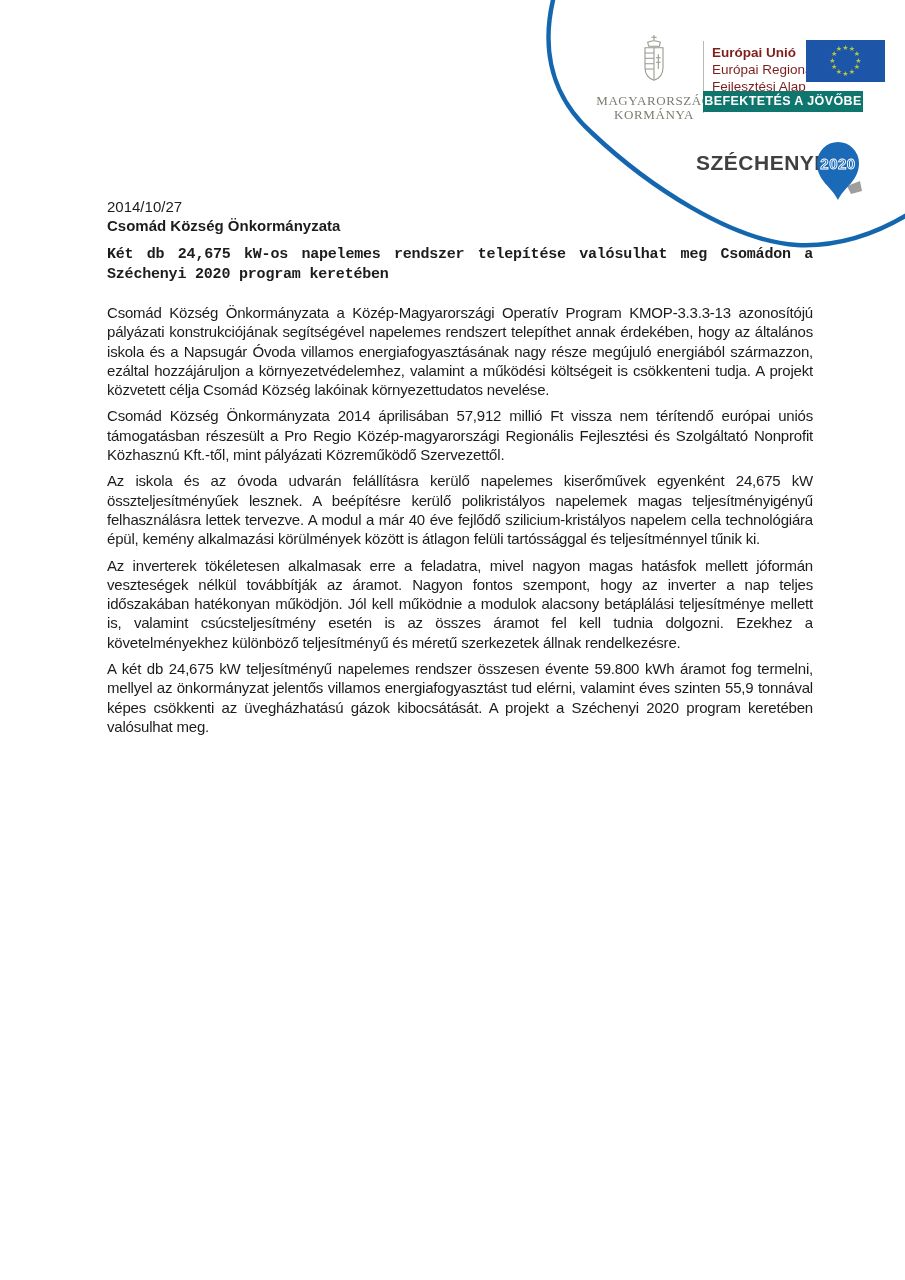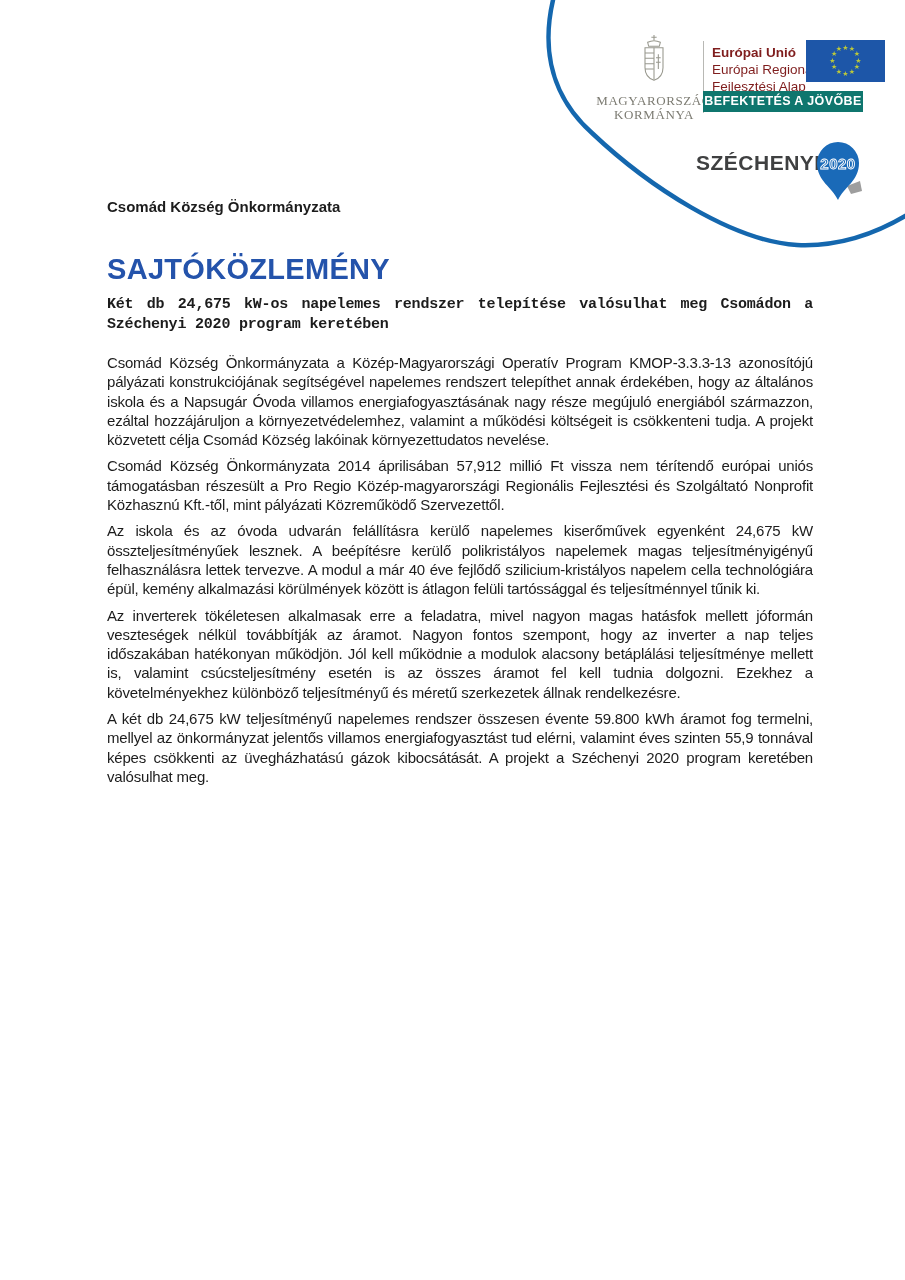--- a/index.html
+++ b/index.html
@@ -193,22 +193,22 @@
   <div class="eu-banner">BEFEKTETÉS A JÖVŐBE</div>
 
   <div class="sz-wordmark">SZÉCHENYI</div>
   <svg class="sz-pin-svg" viewBox="0 0 48 62" aria-hidden="true">
     <path d="M32 47 L45 42 L47 52 L36 55 Z" fill="#9e9e9e"></path>
     <path d="M23 61 C 17 48 2 42 2 24 A 21 21 0 1 1 44 24 C 44 42 29 48 23 61 Z" fill="#1a6ab8"></path>
     <text x="23" y="24" text-anchor="middle" dominant-baseline="central" font-size="15" font-weight="bold" letter-spacing="0.5" fill="none" stroke="#ffffff" stroke-width="0.9">2020</text>
   </svg>
 
   <div class="content">
+    <div class="doc-date">2014/10/27</div>
     <div class="doc-org">Csomád Község Önkormányzata</div>
-    <h1 class="doc-title">SAJTÓKÖZLEMÉNY</h1>
     <div class="doc-lead">Két db 24,675 kW-os napelemes rendszer telepítése valósulhat meg Csomádon a Széchenyi 2020 program keretében</div>
     <div class="paragraphs">
         <p class="body-p">Csomád Község Önkormányzata a Közép-Magyarországi Operatív Program KMOP-3.3.3-13 azonosítójú pályázati konstrukciójának segítségével napelemes rendszert telepíthet annak érdekében, hogy az általános iskola és a Napsugár Óvoda villamos energiafogyasztásának nagy része megújuló energiából származzon, ezáltal hozzájáruljon a környezetvédelemhez, valamint a működési költségeit is csökkenteni tudja. A projekt közvetett célja Csomád Község lakóinak környezettudatos nevelése.</p>
         <p class="body-p">Csomád Község Önkormányzata 2014 áprilisában 57,912 millió Ft vissza nem térítendő európai uniós támogatásban részesült a Pro Regio Közép-magyarországi Regionális Fejlesztési és Szolgáltató Nonprofit Közhasznú Kft.-től, mint pályázati Közreműködő Szervezettől.</p>
         <p class="body-p">Az iskola és az óvoda udvarán felállításra kerülő napelemes kiserőművek egyenként 24,675 kW összteljesítményűek lesznek. A beépítésre kerülő polikristályos napelemek magas teljesítményigényű felhasználásra lettek tervezve. A modul a már 40 éve fejlődő szilicium-kristályos napelem cella technológiára épül, kemény alkalmazási körülmények között is átlagon felüli tartóssággal és teljesítménnyel tűnik ki.</p>
         <p class="body-p">Az inverterek tökéletesen alkalmasak erre a feladatra, mivel nagyon magas hatásfok mellett jóformán veszteségek nélkül továbbítják az áramot. Nagyon fontos szempont, hogy az inverter a nap teljes időszakában hatékonyan működjön. Jól kell működnie a modulok alacsony betáplálási teljesítménye mellett is, valamint csúcsteljesítmény esetén is az összes áramot fel kell tudnia dolgozni. Ezekhez a követelményekhez különböző teljesítményű és méretű szerkezetek állnak rendelkezésre.</p>
         <p class="body-p">A két db 24,675 kW teljesítményű napelemes rendszer összesen évente 59.800 kWh áramot fog termelni, mellyel az önkormányzat jelentős villamos energiafogyasztást tud elérni, valamint éves szinten 55,9 tonnával képes csökkenti az üvegházhatású gázok kibocsátását. A projekt a Széchenyi 2020 program keretében valósulhat meg.</p>
       </div>
   </div>
 

